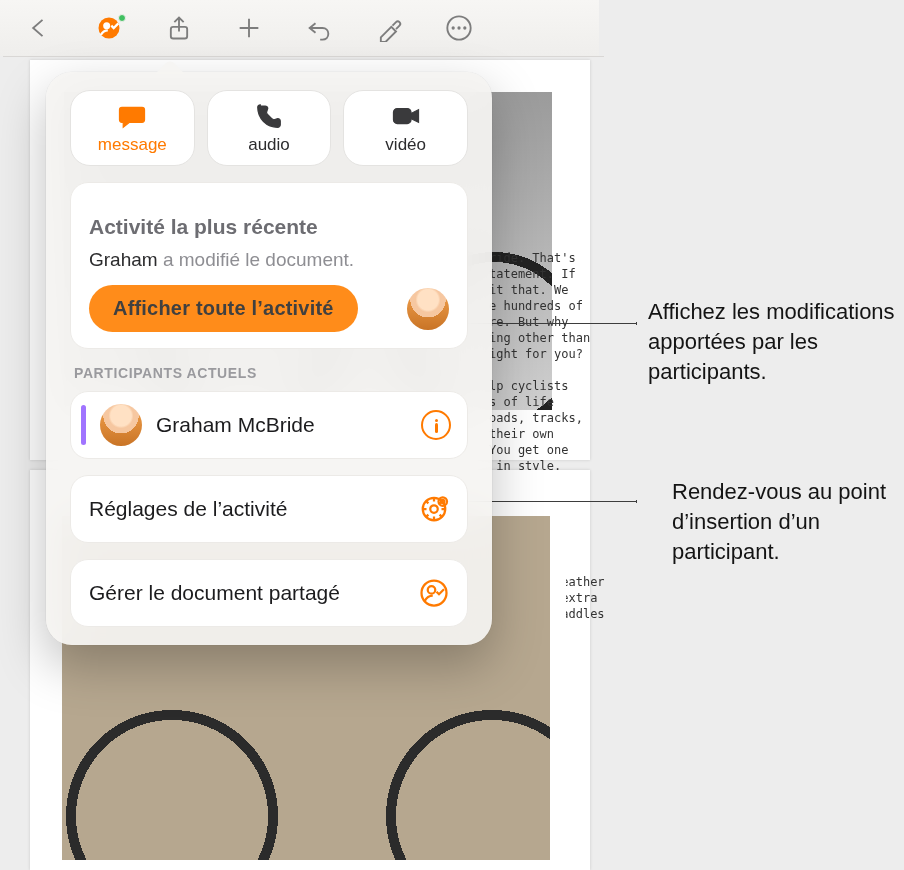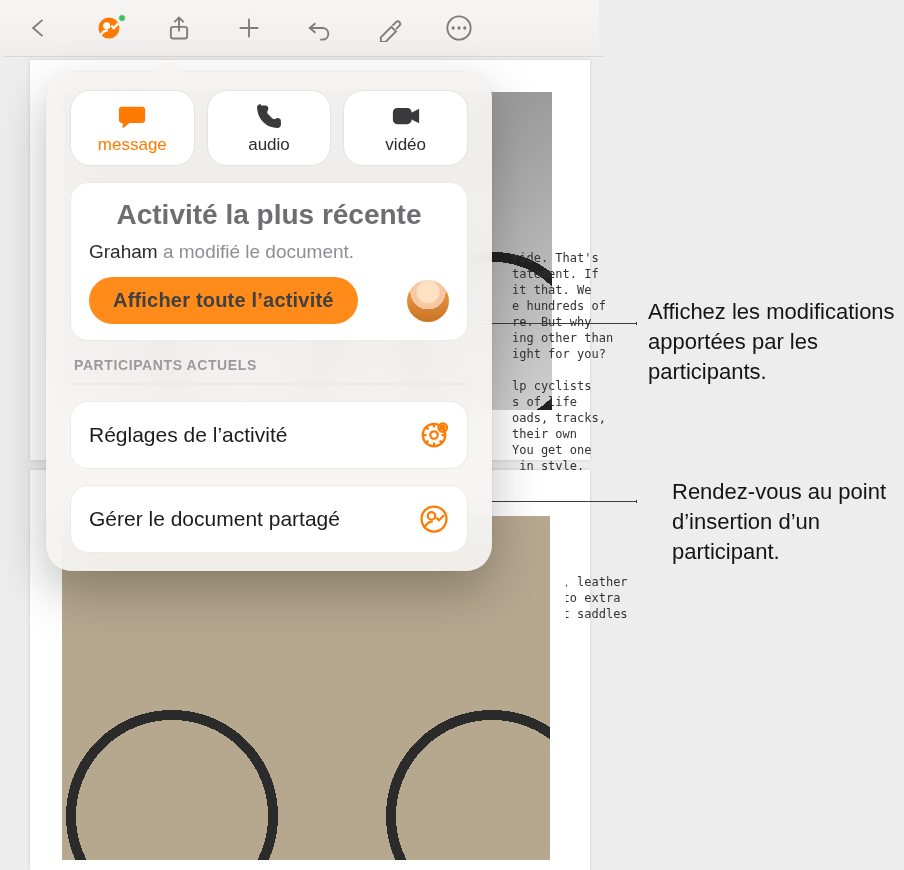--- a/index.html
+++ b/index.html
@@ -16,21 +16,21 @@
   
   .doc-bg{position:absolute;inset:0;}
   .page{position:absolute;background:#fff;box-shadow:0 0 3px rgba(0,0,0,.15);}
   .page.top{left:30px;top:60px;width:560px;height:400px;}
   .page.bottom{left:30px;top:470px;width:560px;height:400px;}
   .bike{position:absolute;left:46px;top:500px;width:520px;height:360px;background:
     radial-gradient(circle at 110px 300px, transparent 96px,#2b2b2b 96px,#2b2b2b 106px,transparent 106px),
     radial-gradient(circle at 430px 300px, transparent 96px,#2b2b2b 96px,#2b2b2b 106px,transparent 106px),
     linear-gradient(#b6a78f,#b6a78f);
     background-color:#ece6da;border:16px solid #fff;border-bottom:0;}
-  .txtblock{position:absolute;left:512px;font-family:ui-monospace,Menlo,monospace;font-size:12px;line-height:16px;color:#333;white-space:pre;}
+  .txtblock{position:absolute;left:489px;font-family:ui-monospace,Menlo,monospace;font-size:12px;line-height:16px;color:#333;white-space:pre;}
   .txtblock.t1{top:250px;}
   .txtblock.t2{top:558px;}
   .bike-top{position:absolute;left:48px;top:76px;width:520px;height:350px;background:linear-gradient(#9b9b9b,#cfcfcf);border:16px solid #fff;}
   .bike-top::after{content:"";position:absolute;inset:0;background:
      radial-gradient(circle at 180px 250px,transparent 80px,#222 80px,#222 90px,transparent 90px),
      radial-gradient(circle at 430px 250px,transparent 80px,#222 80px,#222 90px,transparent 90px);}
   
   .toolbar{position:absolute;left:0;right:305px;top:0;height:56px;background:linear-gradient(#f7f6f4,#efeeec);display:flex;align-items:center;padding:0 4px;gap:0;z-index:5;}
   .tb-btn{flex:0 0 auto;width:70px;height:56px;display:flex;align-items:center;justify-content:center;color:#7d7d7d;position:relative;}
   .tb-btn.sel .ic{fill:var(--orange);stroke:var(--orange);color:var(--orange);}
@@ -43,21 +43,21 @@
   .contact-row{display:flex;gap:12px;margin-bottom:16px;}
   .contact-btn{flex:1;background:var(--card-bg);border-radius:20px;height:76px;display:flex;flex-direction:column;align-items:center;justify-content:center;gap:4px;border:.5px solid #e4e3e1;}
   .contact-btn.active{color:var(--orange);}
   .contact-btn .ci{width:30px;height:30px;}
   .contact-btn .ci svg{width:100%;height:100%;}
   .contact-btn.active .ci svg *{fill:var(--orange);stroke:var(--orange);}
   .contact-btn .ci svg *{fill:#3a3a3c;stroke:#3a3a3c;}
   .contact-label{font-size:17px;font-weight:500;color:inherit;}
   .contact-btn:not(.active) .contact-label{color:#2c2c2e;}
   .card{background:var(--card-bg);border-radius:18px;padding:16px 18px;margin-bottom:16px;border:.5px solid #eceae7;}
-  .card h3{margin:0 0 10px;font-size:28px;font-weight:600;color:#6d6d72;text-align:center;}
+  .card h3{margin:16px 0 10px;font-size:21px;font-weight:600;color:#6d6d72;}
   .activity-line{font-size:19px;color:#8e8e93;margin-bottom:14px;}
   .activity-line b{color:#2c2c2e;font-weight:400;}
   .act-row{display:flex;align-items:center;gap:16px;}
   .show-all{flex:0 0 auto;background:var(--orange-bright);color:#404040;font-size:20px;font-weight:700;border:none;border-radius:999px;padding:12px 24px;letter-spacing:.2px;}
   .avatar{width:42px;height:42px;border-radius:50%;flex:0 0 auto;background:radial-gradient(circle at 50% 28%,#ffe1c4 28%,#f6c7a0 34%,#f6c7a0 48%,transparent 48%),linear-gradient(#f3a24d,#c97426);position:relative;}
   .avatar.j{background:radial-gradient(circle at 50% 30%,#f4cfb6 30%,transparent 30%),linear-gradient(#2b2b2b,#000);}
   .avatar.j::before{content:"";position:absolute;inset:0;border-radius:50%;background:radial-gradient(circle at 50% 22%,#3b2a1e 16%,transparent 16%);}
   .sect-label{font-size:14px;letter-spacing:.6px;color:#9a9a9e;font-weight:600;margin:4px 4px 10px;}
   .plist{background:var(--card-bg);border-radius:18px;border:.5px solid #eceae7;margin-bottom:16px;}
   .prow{display:flex;align-items:center;padding:12px 16px 12px 10px;gap:14px;}
@@ -197,20 +197,26 @@
     </div>
     <div class="act-row">
       <button class="show-all">Afficher toute l’activité</button>
       <span style="flex:1"></span>
       <div class="avatar"></div>
     </div>
   </div>
 
   <div class="sect-label">PARTICIPANTS ACTUELS</div>
   <div class="plist">
+    <div class="prow">
+      <div class="pcolor" style="background:#a074ff"></div>
+      <div class="avatar"></div>
+      <div class="pname">Graham McBride</div>
+      <div class="info-ic"></div>
+    </div>
   </div>
 
   <div class="opt-card">
     <div class="opt-label">Réglages de l’activité</div>
     <div class="opt-ic">
       <svg viewBox="0 0 24 24">
           <circle cx="12" cy="12" r="9"></circle>
           <circle cx="12" cy="12" r="3"></circle>
           <path d="M12 3v3M12 18v3M3 12h3M18 12h3M5.5 5.5l2 2M16.5 16.5l2 2M18.5 5.5l-2 2M7.5 16.5l-2 2"></path>
           <circle cx="19" cy="6" r="3.4" fill="#fff" stroke="var(--orange)"></circle>

